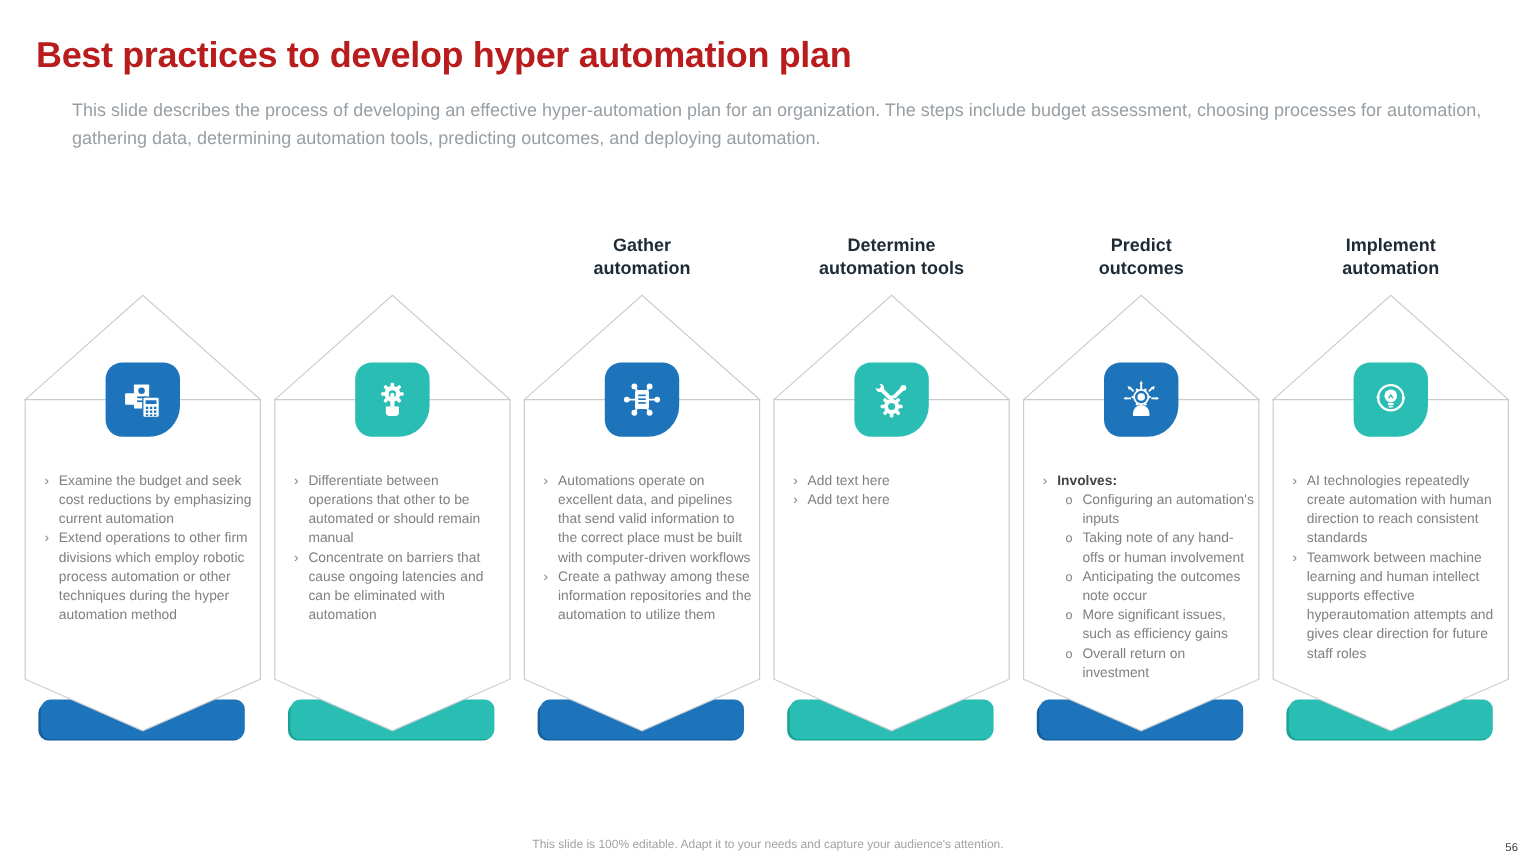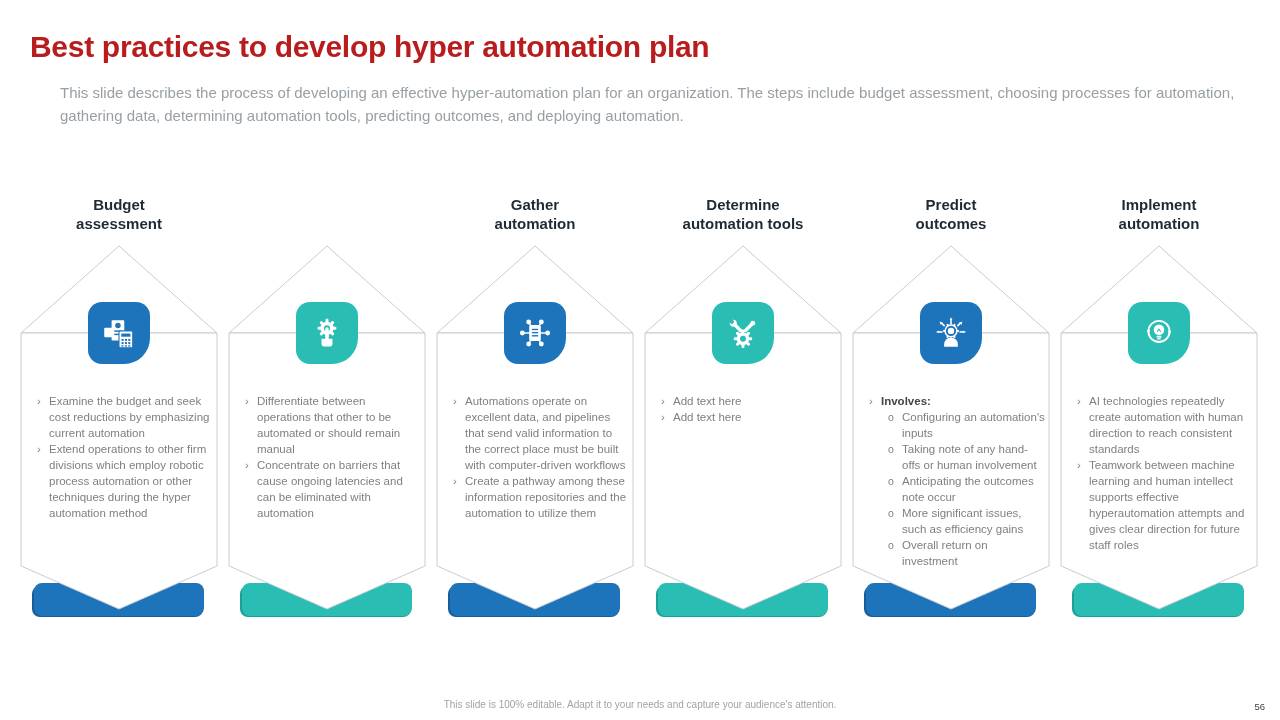--- a/index.html
+++ b/index.html
@@ -45,22 +45,20 @@
 </style>
 </head>
 <body>
 
 <div class="slide">
   <h1 class="title">Best practices to develop hyper automation plan</h1>
   <p class="subtitle">This slide describes the process of developing an effective hyper-automation plan for an organization. The  steps include budget assessment, choosing processes for automation, gathering data, determining  automation tools, predicting outcomes, and deploying automation.</p>
 
   <div class="columns" id="columns">
       <div class="column" style="--accent: #1e74ba; --accent-dark: #155d9c;">
-    <div class="col-title">Budget
-assessment</div>
     <svg class="card" viewBox="0 0 198 373" width="198" height="373">
       <path class="outline" d="M1 88 L99 1 L197 88 Z"></path>
       <rect class="band-shadow" x="12" y="341" width="171" height="31" rx="8"></rect>
       <rect class="band" x="14" y="338" width="170" height="33" rx="8"></rect>
       <path class="outline" d="M1 88 L197 88 L197 321 L99 364 L1 321 Z"></path>
     </svg>
     <div class="icon-box">
           <svg width="38" height="38" viewBox="0 0 36 36">
     <rect x="4" y="13" width="8" height="9" rx="1" fill="#fff"></rect>
     <rect x="11" y="6" width="12" height="19" rx="0.6" fill="#fff"></rect>

